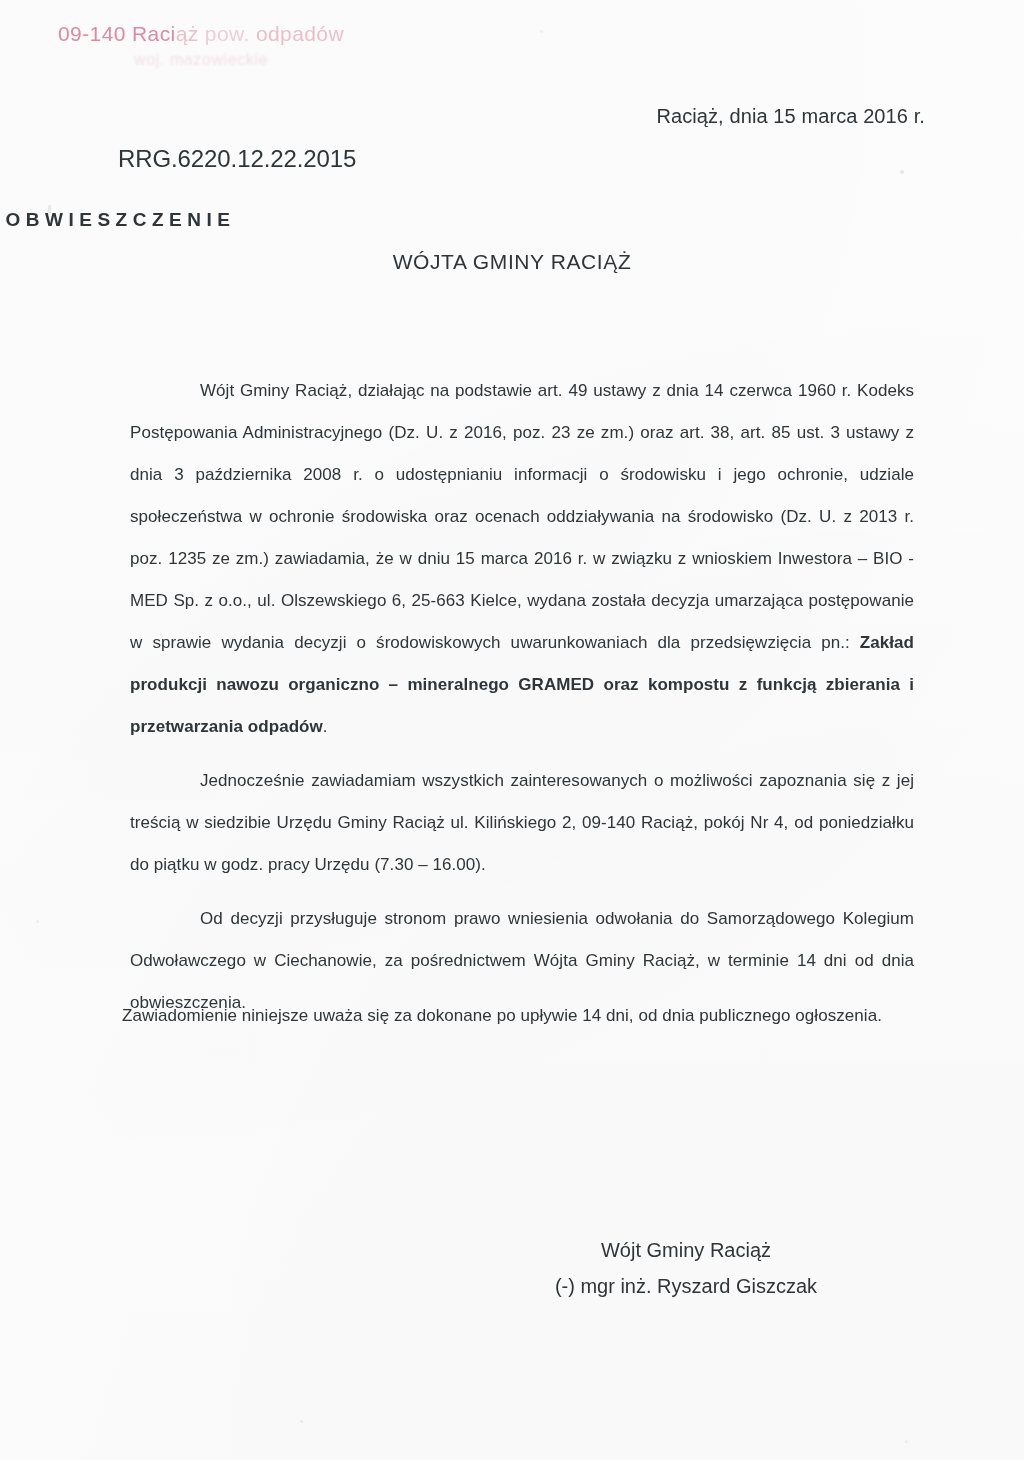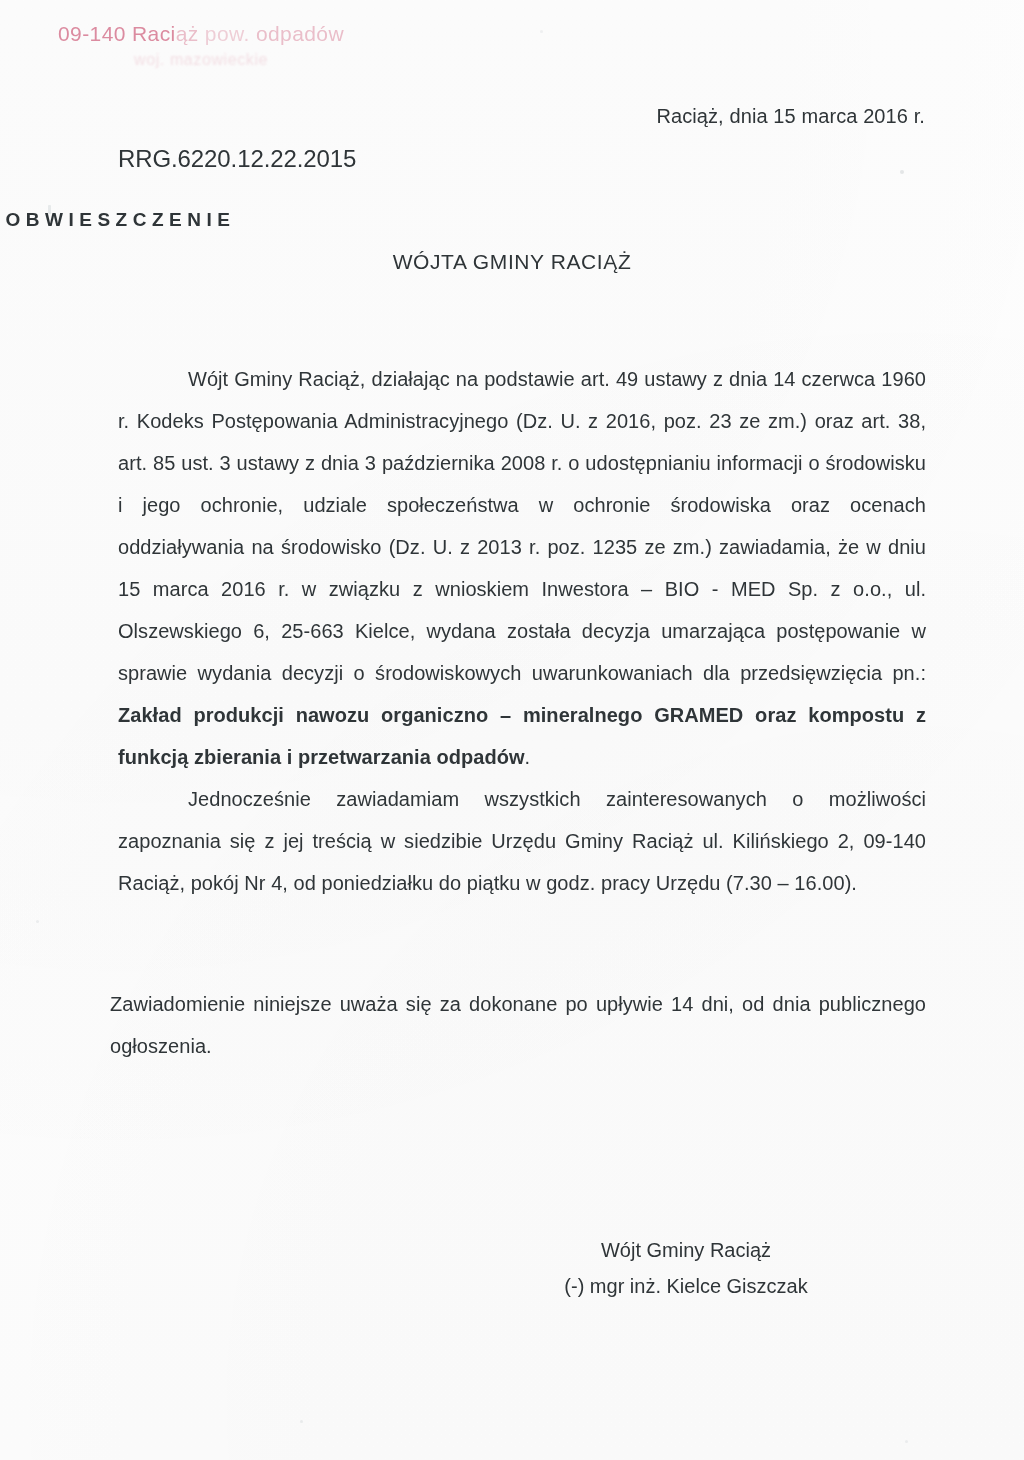--- a/index.html
+++ b/index.html
@@ -111,25 +111,25 @@
   }
 
   
   .body-block {
     position: absolute;
     left: 118px;
     top: 358px;
     width: 808px;
   }
   .para {
-    font-size: 20px;
+    font-size: 17px;
     line-height: 42px;
     text-align: justify;
     text-justify: inter-word;
-    margin: 0;
+    margin: 12px;
     letter-spacing: .05px;
   }
   .para.indent { text-indent: 70px; }
   .para b { font-weight: bold; }
 
   .tail-block {
     position: absolute;
     left: 110px;
     top: 983px;
     width: 816px;
@@ -170,22 +170,23 @@
 <div class="ref-no">RRG.6220.12.22.2015</div>
 
 <div class="title-main">OBWIESZCZENIE</div>
 <div class="title-sub">WÓJTA GMINY RACIĄŻ</div>
 
 <div class="body-block">
   <p class="para indent"><span>Wójt Gminy Raciąż, działając na podstawie art. 49 ustawy z dnia 14 czerwca 1960 r. Kodeks Postępowania Administracyjnego (Dz. U. z 2016, poz. 23 ze zm.) oraz art. 38, art. 85 ust. 3 ustawy z dnia 3 października 2008 r. o udostępnianiu informacji o środowisku i jego ochronie, udziale społeczeństwa w ochronie środowiska oraz ocenach oddziaływania na środowisko (Dz. U. z 2013 r. poz. 1235 ze zm.) zawiadamia, że w dniu 15 marca 2016 r. w związku z wnioskiem Inwestora – BIO - MED Sp. z o.o., ul. Olszewskiego 6, 25-663 Kielce, wydana została decyzja umarzająca postępowanie w sprawie wydania decyzji o środowiskowych uwarunkowaniach dla przedsięwzięcia pn.: </span><b>Zakład produkcji nawozu organiczno – mineralnego GRAMED oraz kompostu z funkcją zbierania i przetwarzania odpadów</b><span>.</span></p>
 
   <p class="para indent">Jednocześnie zawiadamiam wszystkich zainteresowanych o możliwości zapoznania się z jej treścią w siedzibie Urzędu Gminy Raciąż ul. Kilińskiego 2, 09-140 Raciąż, pokój Nr 4, od poniedziałku do piątku w godz. pracy Urzędu (7.30 – 16.00).</p>
 
+  <p class="para indent">Od decyzji przysługuje stronom prawo wniesienia odwołania do Samorządowego Kolegium Odwoławczego w Ciechanowie, za pośrednictwem Wójta Gminy Raciąż, w terminie 14 dni od dnia obwieszczenia.</p>
 </div>
 
 <div class="tail-block">
   <p class="para">Zawiadomienie niniejsze uważa się za dokonane po upływie 14 dni, od dnia publicznego ogłoszenia.</p>
 </div>
 
 <div class="sign">
   <div>Wójt Gminy Raciąż</div>
-  <div>(-) mgr inż. Kielce Giszczak</div>
+  <div>(-) mgr inż. Ryszard Giszczak</div>
 </div>
 
 </body></html>

